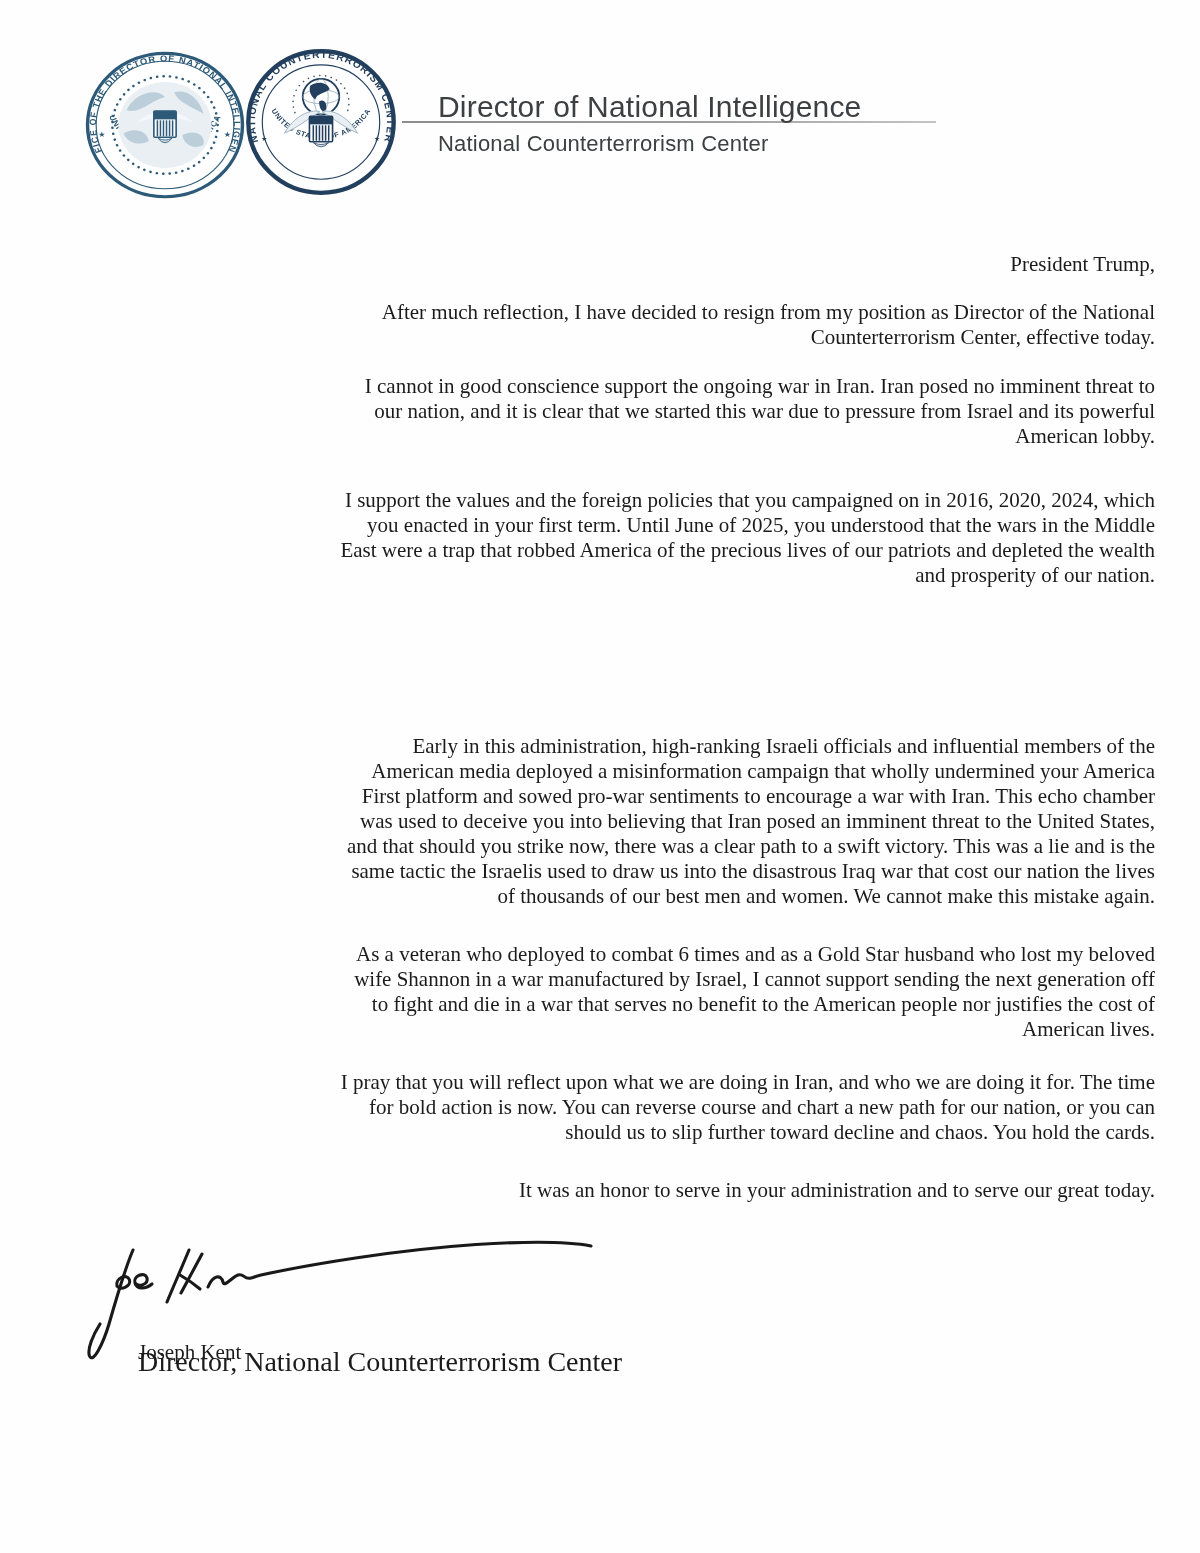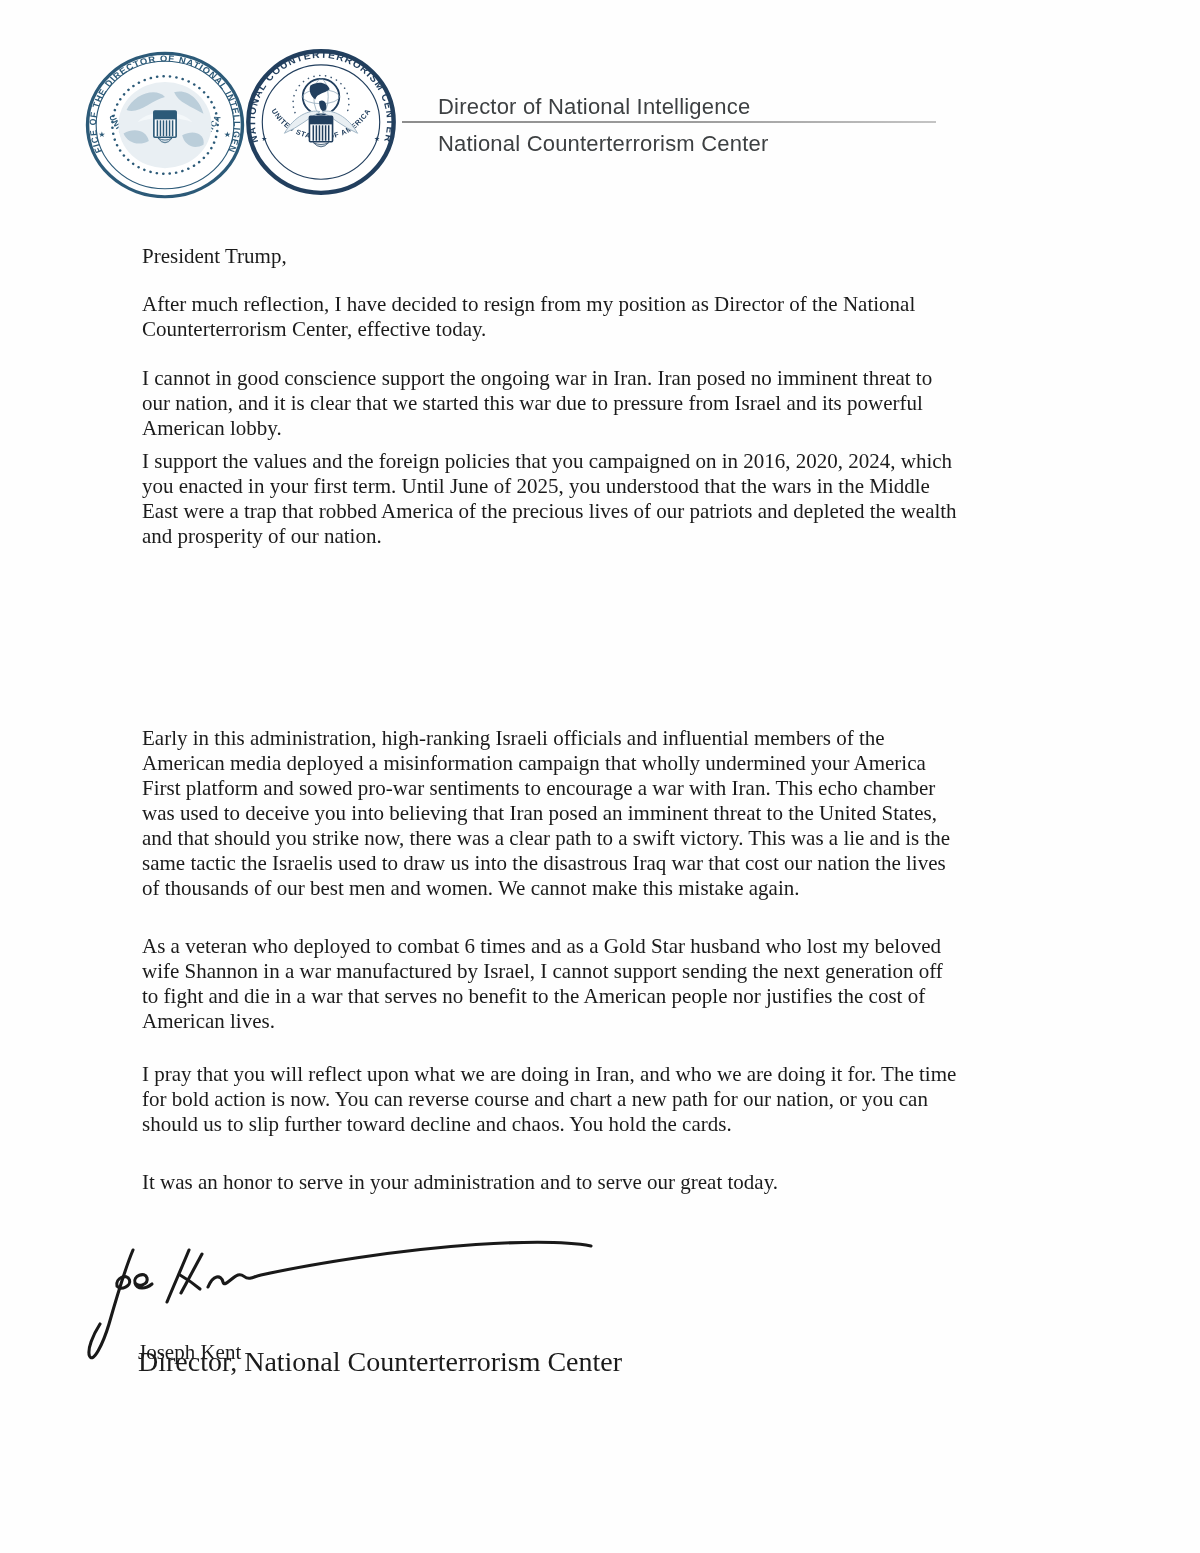--- a/index.html
+++ b/index.html
@@ -12,28 +12,28 @@
     font-family:"Liberation Serif", serif;
     color:#1b1b1b;
   }
   
   .seal{position:absolute;}
   .seal-odni{left:84px;top:50px;width:162px;height:150px;}
   .seal-nctc{left:244px;top:47px;width:154px;height:150px;}
   .org-block{position:absolute;left:438px;top:94px;
     font-family:"Liberation Sans", sans-serif;
     color:#3d4042;}
-  .org-line1{font-size:22px;letter-spacing:.2px;line-height:26px;}
+  .org-line1{font-size:30px;letter-spacing:.2px;line-height:26px;}
   .org-line2{font-size:22px;letter-spacing:.2px;line-height:26px;margin-top:11px;}
   .org-rule{position:absolute;left:402px;top:121px;width:534px;height:2px;
     background:linear-gradient(to right,#8d8d8d 0%,#9d9d9d 55%,#c4c4c4 100%);}
   
   .para{
-    position:absolute;left:138px;width:1005px;margin:4px;
-    font-size:21px;line-height:25px;white-space:pre-line;
+    position:absolute;left:138px;width:1005px;margin:12px;
+    font-size:21px;line-height:25px;white-space:pre-line;text-align:right;
   }
   
   .sig-svg{position:absolute;left:86px;top:1224px;width:512px;height:152px;}
   .sig-name{position:absolute;left:138px;top:1320px;font-size:21px;line-height:25px;margin-top:20px;}
   .sig-title{position:absolute;left:138px;top:1349px;font-size:28px;line-height:25px;}
   
   .ring-text{font-family:"Liberation Sans", sans-serif;font-weight:bold;}
 </style>
 </head>
 <body>
@@ -133,21 +133,21 @@
       <div class="org-line2">National Counterterrorism Center</div>
     </div>
   </div>
 
   <p class="para" style="top:240px">President Trump,</p>
   <p class="para" style="top:288px">After much reflection, I have decided to resign from my position as Director of the National
 Counterterrorism Center, effective today.</p>
   <p class="para" style="top:362px">I cannot in good conscience support the ongoing war in Iran. Iran posed no imminent threat to
 our nation, and it is clear that we started this war due to pressure from Israel and its powerful
 American lobby.</p>
-  <p class="para" style="top:445px">I support the values and the foreign policies that you campaigned on in 2016, 2020, 2024, which
+  <p class="para" style="top:476px">I support the values and the foreign policies that you campaigned on in 2016, 2020, 2024, which
 you enacted in your first term. Until June of 2025, you understood that the wars in the Middle
 East were a trap that robbed America of the precious lives of our patriots and depleted the wealth
 and prosperity of our nation.</p>
   <p class="para" style="top:722px">Early in this administration, high-ranking Israeli officials and influential members of the
 American media deployed a misinformation campaign that wholly undermined your America
 First platform and sowed pro-war sentiments to encourage a war with Iran. This echo chamber
 was used to deceive you into believing that Iran posed an imminent threat to the United States,
 and that should you strike now, there was a clear path to a swift victory. This was a lie and is the
 same tactic the Israelis used to draw us into the disastrous Iraq war that cost our nation the lives
 of thousands of our best men and women. We cannot make this mistake again.</p>

